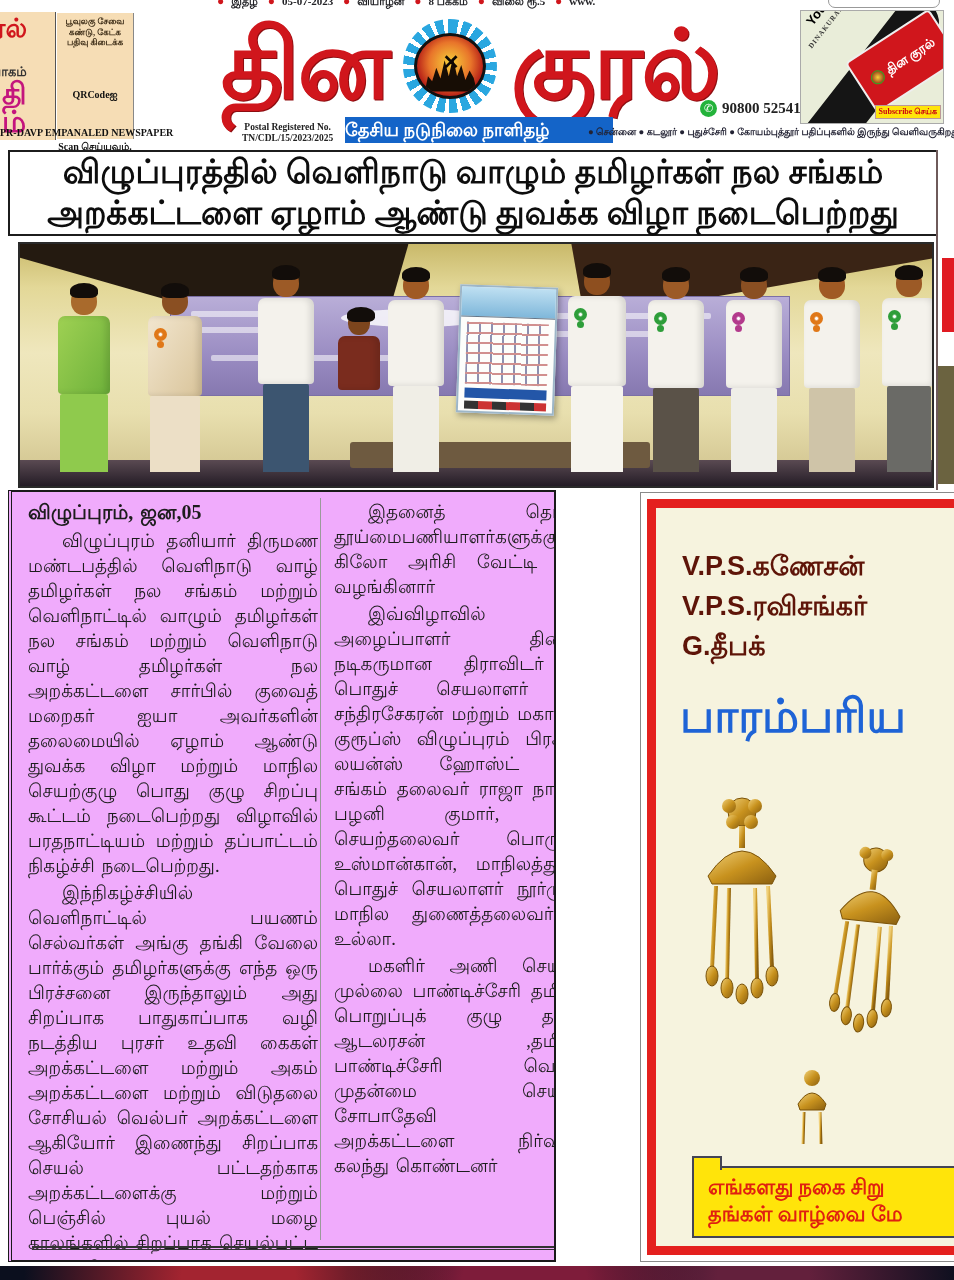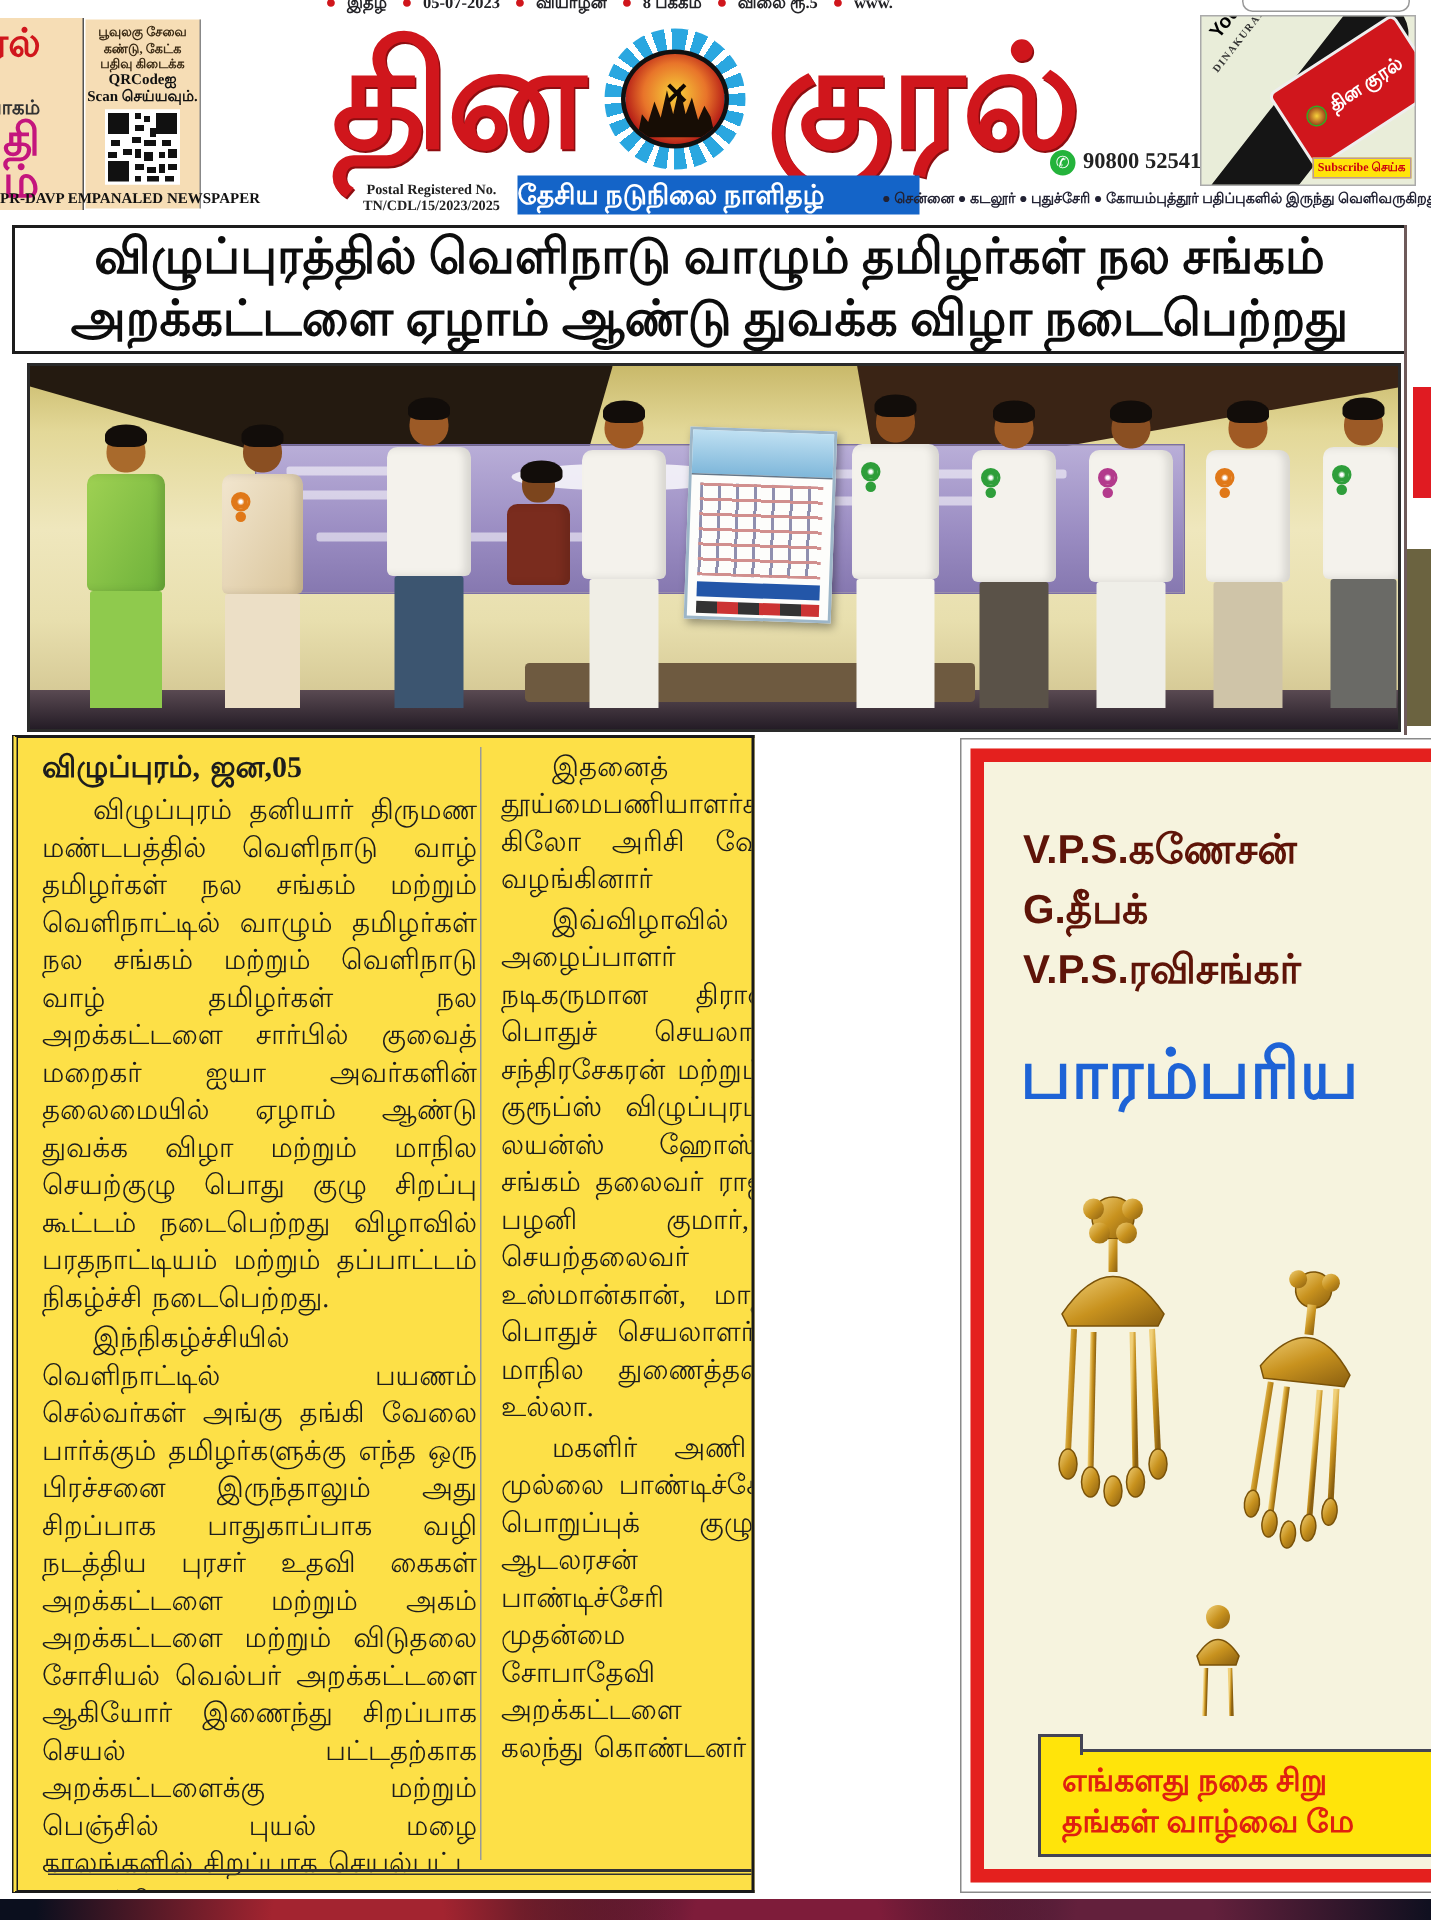--- a/index.html
+++ b/index.html
@@ -16,21 +16,21 @@
   .left-strip { position:absolute; left:0; top:12px; width:56px; height:128px;
                 background:#f6ddb5; overflow:hidden; border-right:1px solid #555; }
   .ls-frag1 { position:absolute; left:-8px; top:2px; color:#d0161c; font-weight:bold; font-size:26px; }
   .ls-frag2 { position:absolute; left:-10px; top:52px; color:#333; font-weight:bold; font-size:13px; }
   .ls-frag3 { position:absolute; left:2px; top:68px; color:#c4157d; font-weight:bold; font-size:30px; line-height:28px; }
 
   
   .qr-box { position:absolute; left:57px; top:13px; width:77px; height:126px; background:#f6ddb5;
             border-right:1px solid #888; text-align:center; padding-top:3px; }
   .qr-box .t { font-size:8.5px; font-weight:bold; color:#3a2a14; line-height:10.5px; }
-  .qr-box .b { font-size:10px; font-weight:bold; color:#111; line-height:11px; }
+  .qr-box .b { font-size:10px; font-weight:bold; color:#111; line-height:11px;margin-top:41px; }
   .qr-img { width:50px; height:50px; margin:3px auto 0; background:#fff; border:2px solid #fff; position:relative; }
   .qr-img svg { display:block; }
 
   
   .mast-title { position:absolute; left:140px; top:8px; width:660px; height:115px;
                 display:flex; align-items:center; justify-content:center; gap:14px; }
   .mast-word { color:#d0161c; font-size:96px; font-weight:bold; line-height:100px;
                text-shadow:1px 1px 0 #8d0d10; letter-spacing:-2px; }
   .emblem { width:94px; height:94px; border-radius:50%; flex:0 0 auto;
             background:repeating-conic-gradient(#2aa7e0 0deg 11deg, #ffffff 11deg 17deg);
@@ -109,22 +109,22 @@
                          repeating-linear-gradient(90deg,#558 0 2px,transparent 2px 12px); opacity:.65; }
   .calendar .cband { margin:4px 6px 0; height:10px; background:#2356a8; }
   .calendar .cfoot { margin:3px 6px 0; height:8px; background:repeating-linear-gradient(90deg,#333 0 14px,#c33 14px 28px); }
 
   
   .sliver { position:absolute; left:936px; top:150px; width:18px; height:340px; background:#fff; border-left:2px solid #6e5a5a; }
   .sliver .red { position:absolute; left:4px; top:108px; width:14px; height:74px; background:#e01b22; }
   .sliver .olv { position:absolute; left:0px; top:216px; width:18px; height:118px; background:#6b6340; }
 
   
-  .article { position:absolute; left:8px; top:490px; width:495px; height:772px; border:2px solid #1a1a1a;
-             border-left:4px double #1a1a1a; background:#fde047; overflow:hidden;padding-left:36px; }
+  .article { position:absolute; left:8px; top:490px; width:548px; height:772px; border:2px solid #1a1a1a;
+             border-left:4px double #1a1a1a; background:#f0abfc; overflow:hidden;padding-left:36px; }
   .col { position:absolute; top:8px; font-size:18.5px; line-height:25px; color:#1d1d1d; text-align:justify;
          word-spacing:2px; }
   .col1 { left:16px; width:290px; }
   .col2 { left:322px; width:280px; }
   .col p { margin-bottom:2px; text-indent:34px; }
   .dateline { font-weight:bold; font-size:20px; text-indent:0 !important; margin-bottom:4px; }
   .col-div { position:absolute; left:308px; top:6px; width:1px; height:742px; background:#9a9a9a; }
   .end-rule { position:absolute; left:20px; bottom:10px; width:566px; height:4px;
               border-top:2px solid #333; border-bottom:1px solid #333; }
 
@@ -334,22 +334,22 @@
       <p>இவ்விழாவில் சிறப்பு அழைப்பாளர் திரைப்பட நடிகருமான திராவிடர் கழக பொதுச் செயலாளர் துரை. சந்திரசேகரன் மற்றும் மகாலட்சுமி குரூப்ஸ் விழுப்புரம் பிரகாஷ் . லயன்ஸ் ஹோஸ்ட் அரிமா சங்கம் தலைவர் ராஜா நாச்சியார் பழனி குமார், மாநில செயற்தலைவர் பொருளாளர் உஸ்மான்கான், மாநிலத்துணைப் பொதுச் செயலாளர் நூர்முகமது. மாநில துணைத்தலைவர் நாது உல்லா.</p>
       <p>மகளிர் அணி செயலாளர் முல்லை பாண்டிச்சேரி தமிழ்நாடு பொறுப்புக் குழு தலைவர் ஆடலரசன் ,தமிழ்நாடு பாண்டிச்சேரி வெளிநாடு முதன்மை செயலாளர் சோபாதேவி மற்றும் அறக்கட்டளை நிர்வாகிகள் கலந்து கொண்டனர்</p>
     </div>
     <div class="end-rule"></div>
   </div>
 
   <div class="ad">
     <div class="ad-inner">
       <div class="ad-names">
         <div>V.P.S.கணேசன்</div>
+        <div>V.P.S.ரவிசங்கர்</div>
         <div>G.தீபக்</div>
-        <div>V.P.S.ரவிசங்கர்</div>
       </div>
       <div class="ad-blue">பாரம்பரிய</div>
 
       <svg class="ad-jewel" viewBox="0 0 300 400">
         <defs>
           <linearGradient id="gold" x1="0" y1="0" x2="1" y2="1">
             <stop offset="0" stop-color="#f0d079"></stop>
               <stop offset="0.5" stop-color="#c8921e"></stop>
               <stop offset="1" stop-color="#8a5f10"></stop>
           </linearGradient>

